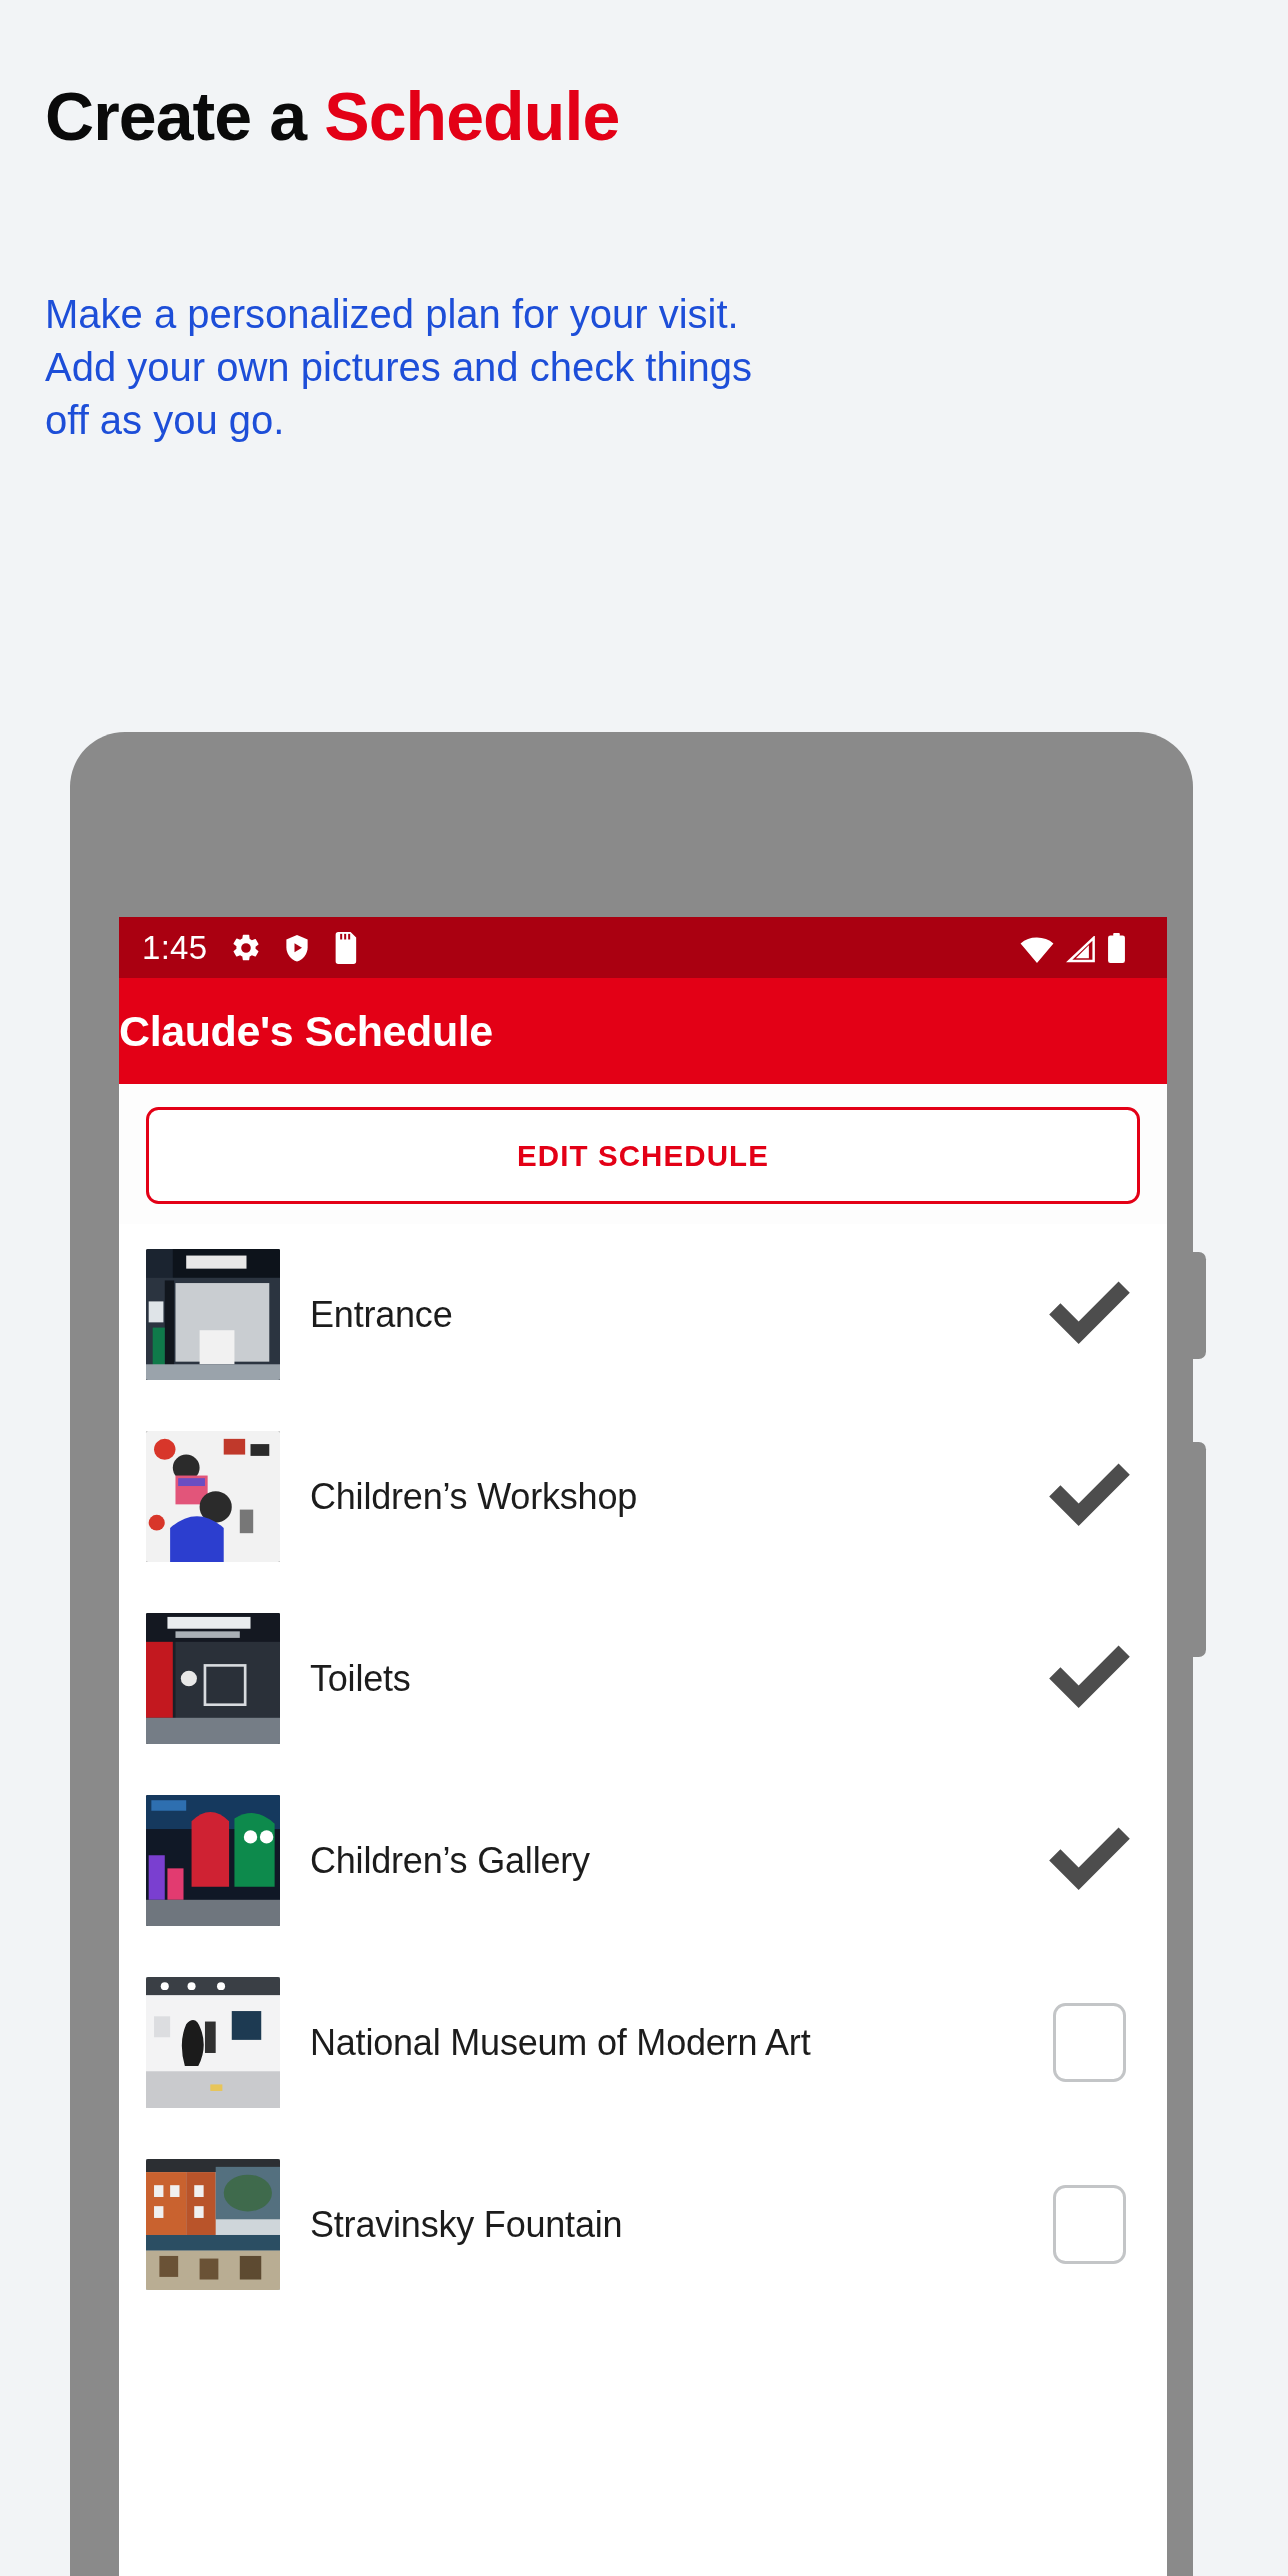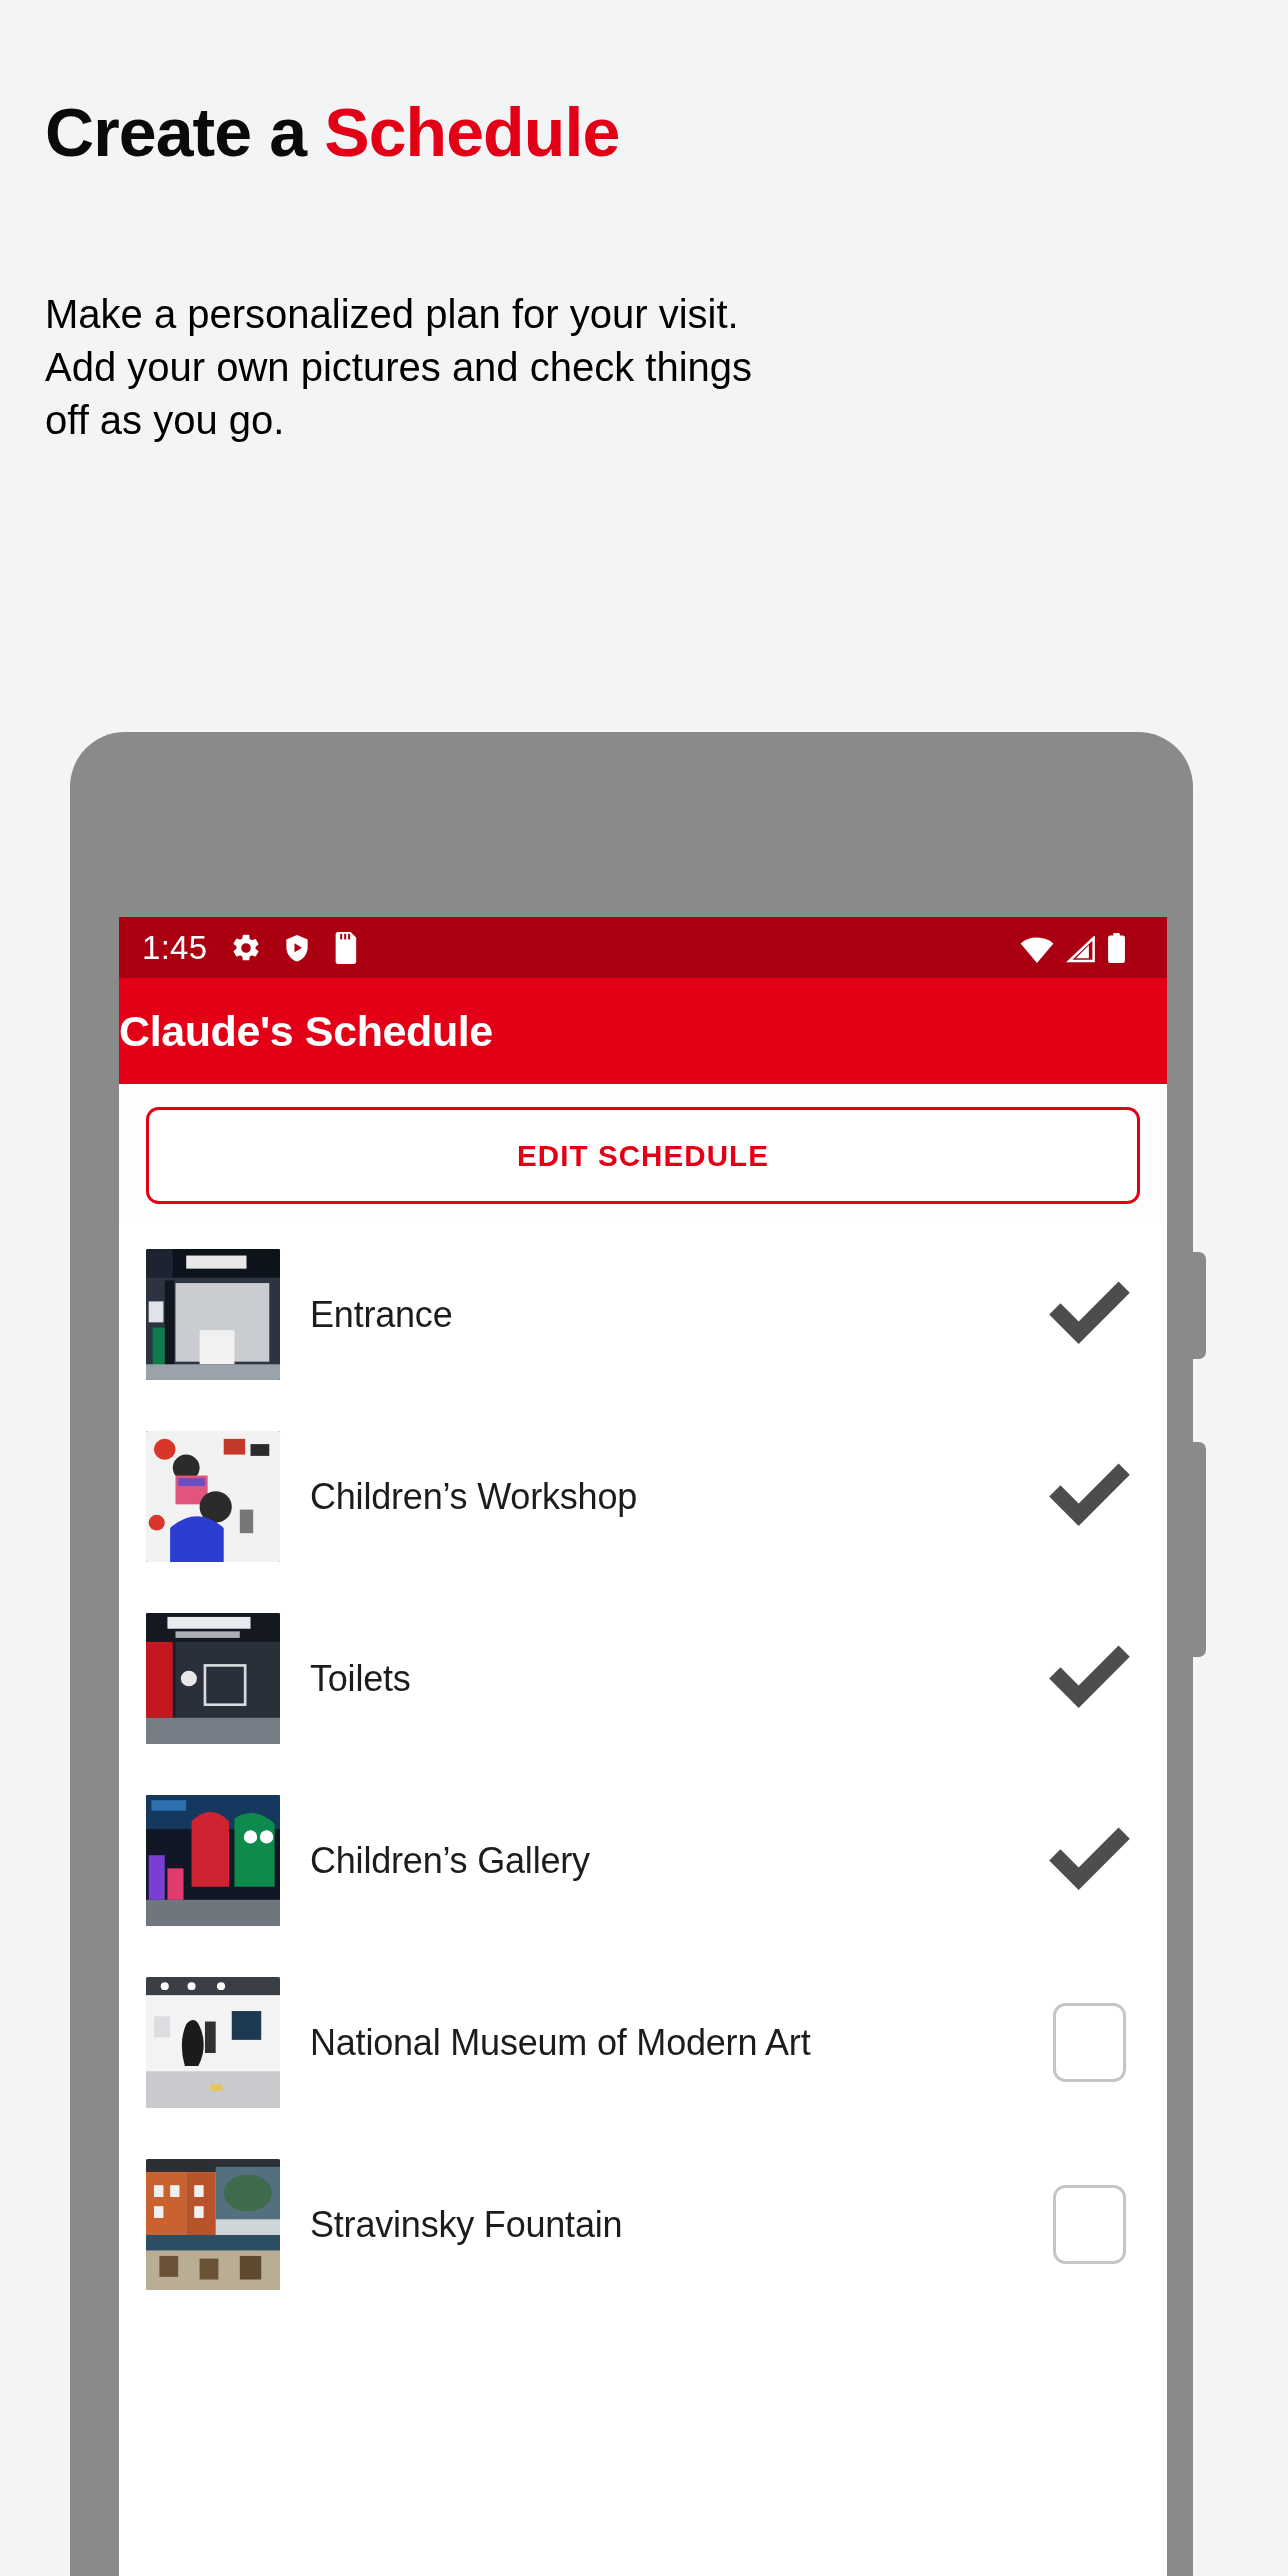--- a/index.html
+++ b/index.html
@@ -6,31 +6,31 @@
   html, body {
     width: 1288px; height: 2576px;
     background: #F2F4F6;
     font-family: "Liberation Sans", sans-serif;
     overflow: hidden;
   }
   #root { position: relative; width: 1288px; height: 2576px; }
 
   
   .headline {
-    position: absolute; left: 45px; top: 97px;
+    position: absolute; left: 45px; top: 81px;
     font-size: 68px; font-weight: 700; letter-spacing: -0.9px;
     line-height: 1.05; white-space: nowrap;
     font-stretch: condensed;
   }
   .headline .t-black { color: #0A0A0A; }
   .headline .t-red   { color: #E30016; }
 
   .subcopy {
     position: absolute; left: 45px; top: 288px; width: 1163px;
-    font-size: 40px; line-height: 1.33; color: #000000;
+    font-size: 40px; line-height: 1.33; color: #1d4ed8;
     font-weight: 400;
   }
   .subcopy div { white-space: nowrap; }
 
   
   .phone-frame {
     position: absolute; left: 70px; top: 732px;
     width: 1123px; height: 1844px;
     background: #8A8A8A;
     border-radius: 55px 55px 0 0;

